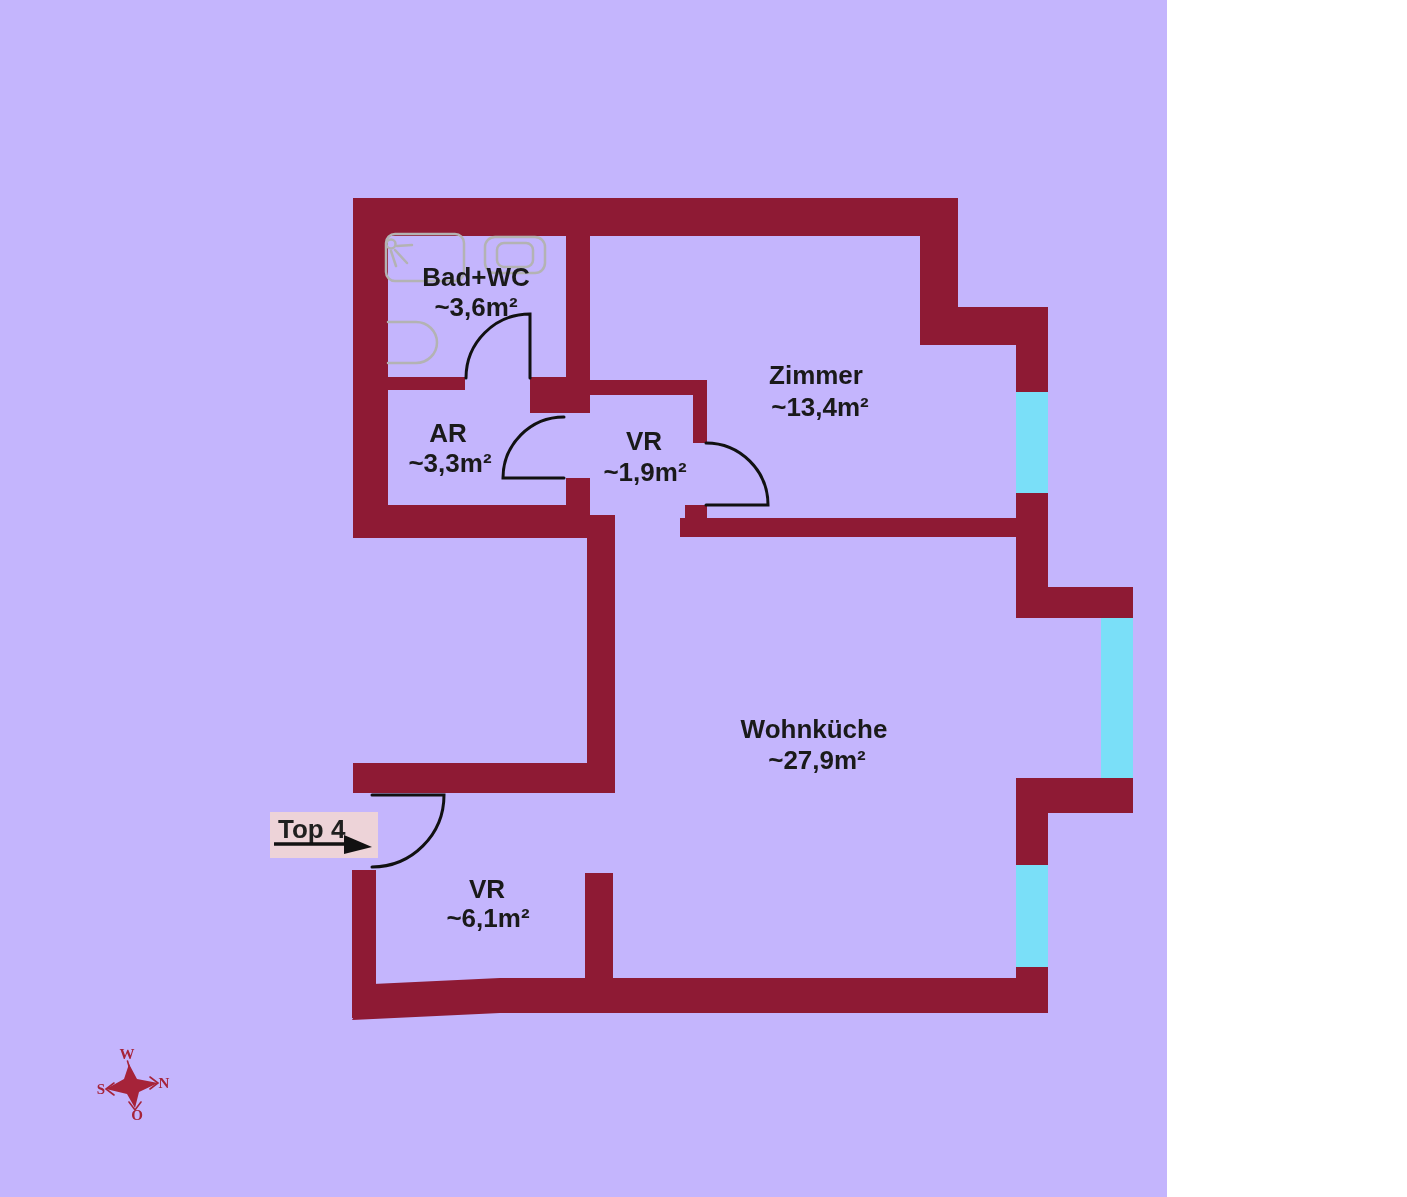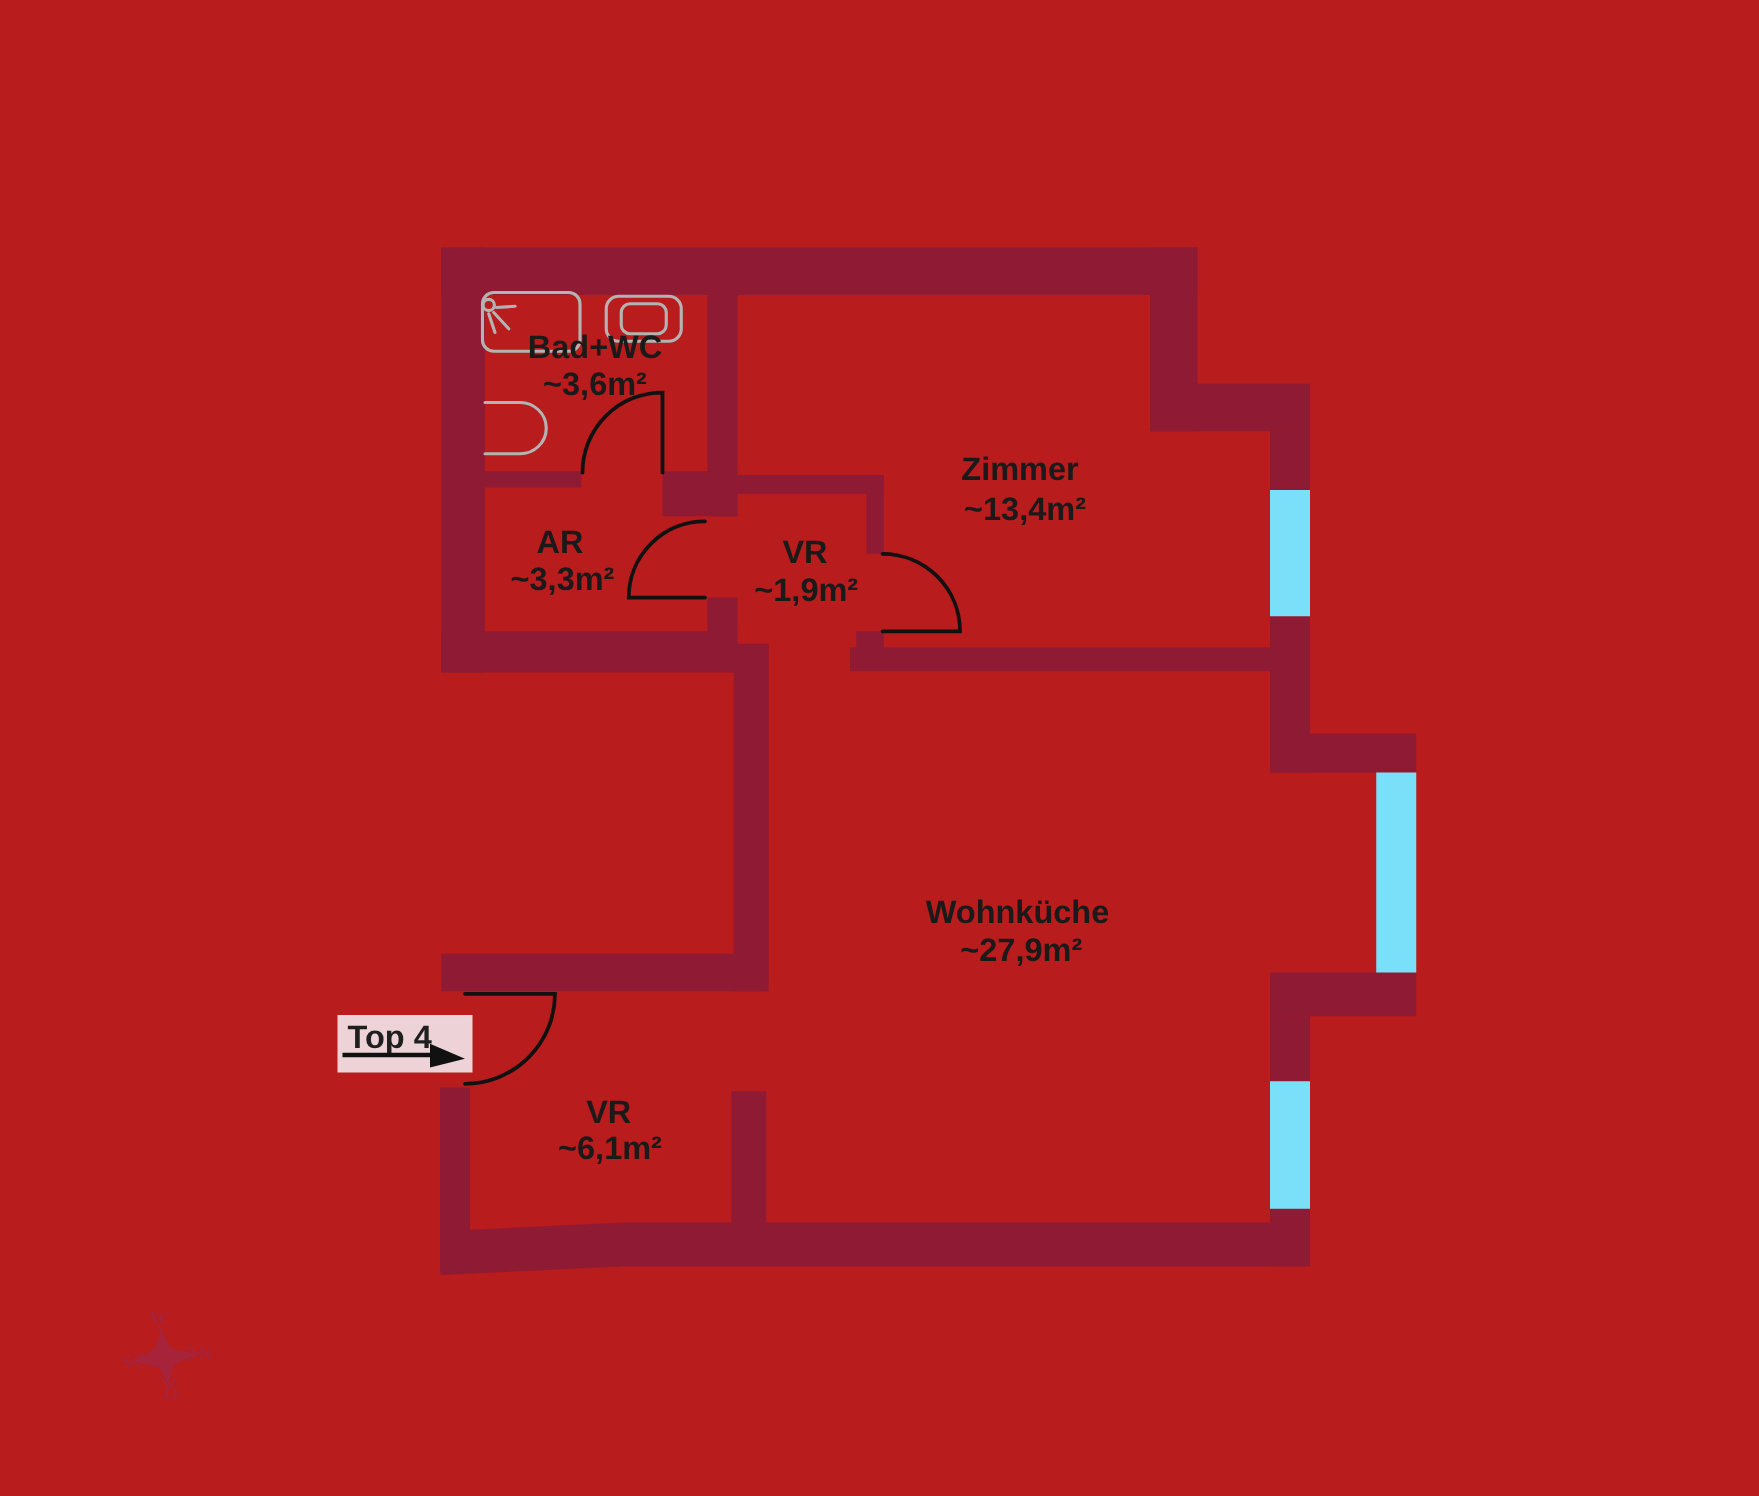--- a/index.html
+++ b/index.html
@@ -2,23 +2,23 @@
 <html style="--wall: #8E1A34; --window: #7ADFF8; --unit_label_bg: #EDD3D8; --compass: #A62339; --text: #1A1A1A;"><head>
 <meta charset="utf-8">
 <style>
   html, body {
     margin: 0;
     padding: 0;
     background: #ffffff;
   }
   .page {
     position: relative;
-    width: 1407px;
+    width: 1167px;
     height: 1197px;
-    background: #b91c1c;
+    background: #c4b5fd;
     font-family: "Liberation Sans", sans-serif;
     text-align: right;
   }
   svg { display: block; }
 
   .wall    { fill: var(--wall, #8E1A34); }
   .window  { fill: var(--window, #7ADFF8); }
   .door-arc {
     fill: none;
     stroke: #111111;

